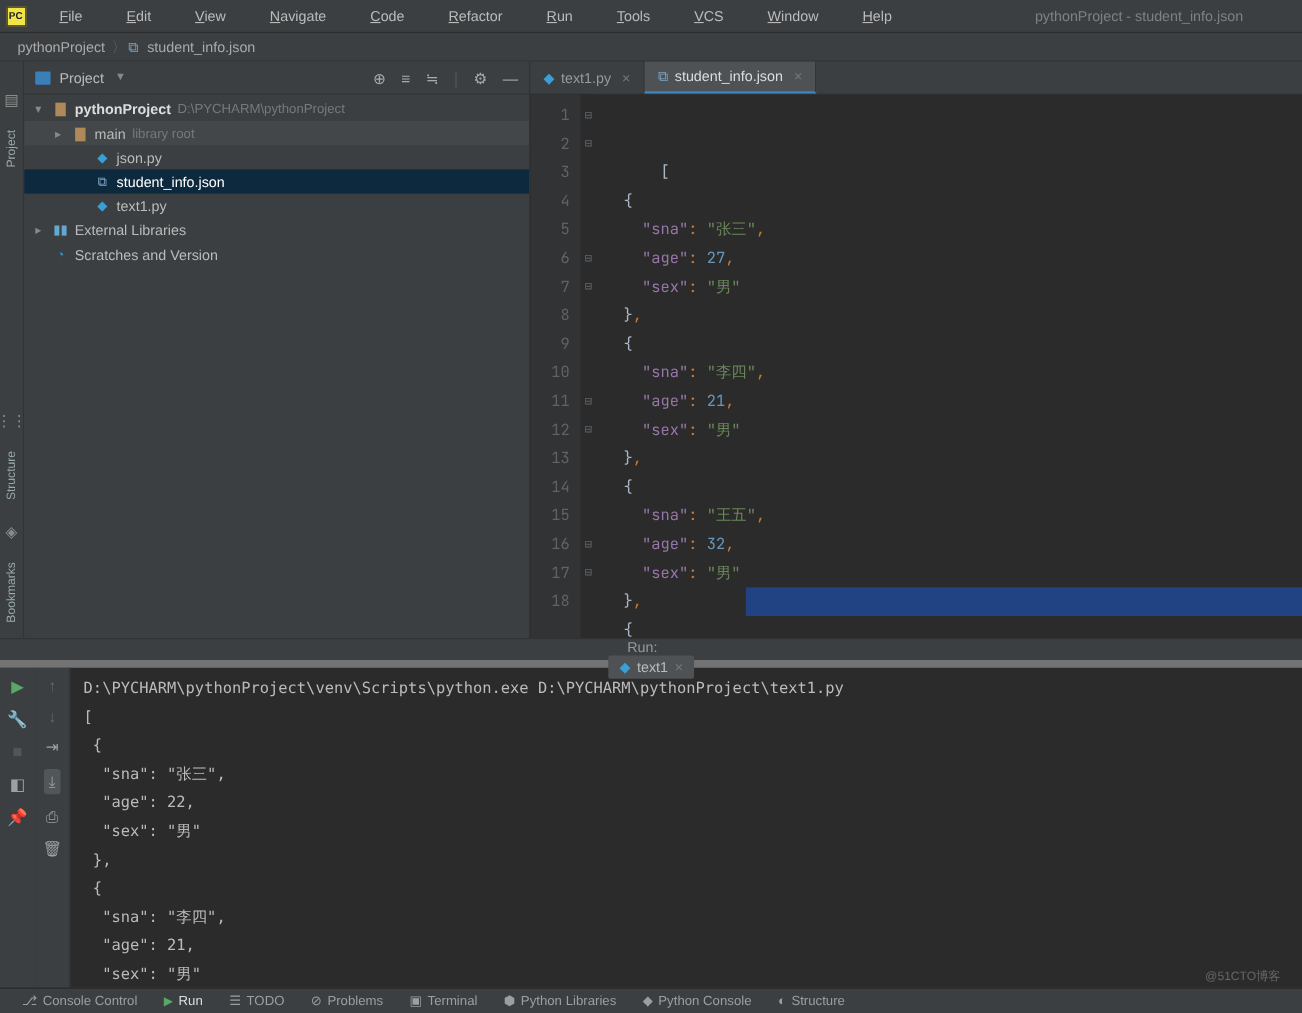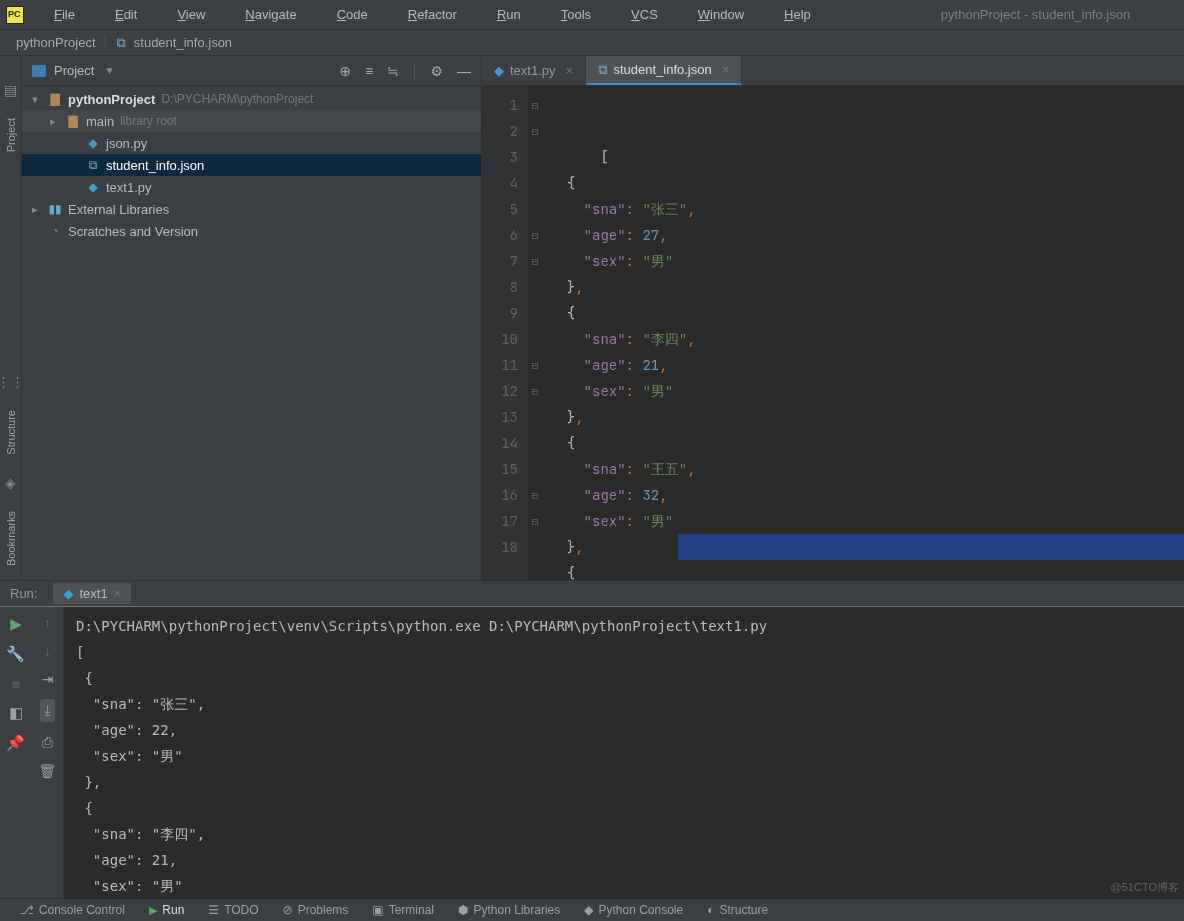--- a/index.html
+++ b/index.html
@@ -185,21 +185,22 @@
   border-top: 1px solid #323232;
   display: flex;
   flex-direction: column;
 }
 .run-header {
   height: 26px;
   background: #3c3f41;
   display: flex;
   align-items: center;
   padding: 0 10px;
-  border-bottom: 1px solid #737373;
+  border-bottom: 7px solid #737373;
+  flex-direction: column;
 }
 .run-header .rh-label { color:#999; margin-right:16px;}
 .run-header .rh-tab { display:flex; align-items:center; gap:6px; color:#bbb; background:#4e5254; padding:3px 10px; border-radius:2px;}
 .run-header .rh-tab .close{ color:#777;}
 
 .run-body { flex:1; display:flex; overflow:hidden;}
 .run-tools {
   width:32px; background:#3c3f41;
   display:flex; flex-direction:column; align-items:center; padding-top:8px; gap:12px;
 }
@@ -226,21 +227,21 @@
   display: flex;
   align-items: center;
   padding: 0 8px;
   font-size: 12px;
   color:#9a9fa1;
 }
 .statusbar .sb-item { display:flex; align-items:center; gap:5px; padding:0 12px; cursor:pointer;}
 .statusbar .sb-item.active { color:#ddd; }
 .sb-play{ color:#59a869; font-size:11px;}
 .sb-gap{ flex:1;}
-.wm{ position:absolute; right:5px; bottom:26px; color:#666; font-size:11px;}
+.wm{ position:absolute; right:20px; bottom:26px; color:#666; font-size:11px;}
 </style>
 </head>
 <body>
 
 <div class="titlebar">
   <div class="logo"></div>
   <div id="menu-host" style="display: flex; gap: 20px;">
       <span class="menu-item"><u>F</u>ile</span>
       <span class="menu-item"><u>E</u>dit</span>
       <span class="menu-item"><u>V</u>iew</span>

